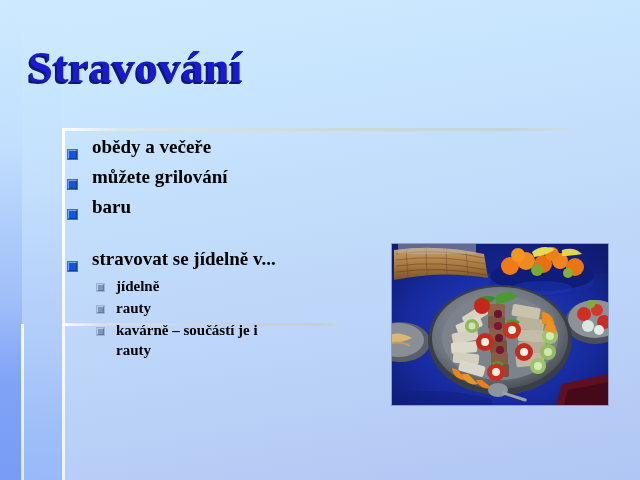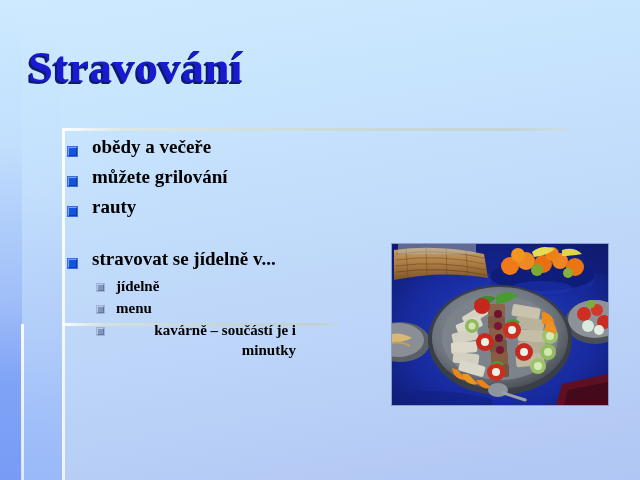--- a/index.html
+++ b/index.html
@@ -79,21 +79,21 @@
 
   
   #body-text {
     position: absolute;
     left: 62px;
     top: 134px;
     width: 320px;
   }
   .l1-item {
     display: flex;
-    align-items: center;
+    align-items: flex-end;
     margin-bottom: 4px;
   }
   .l1-marker {
     flex: 0 0 auto;
     width: 9px;
     height: 9px;
     margin: 8px 14px 0 5px;
     background: #1356de;
     border: 1px solid #3c6fd6;
     box-shadow: inset -1px -1px 0 rgba(0,0,0,0.28), inset 1px 1px 0 rgba(255,255,255,0.45);
@@ -107,21 +107,20 @@
   .spacer-row {
     height: 22px;
   }
   .sub-list {
     margin: 3px 0 0 34px;
   }
   .l2-item {
     display: flex;
     align-items: flex-start;
     margin-bottom: 2px;
-    text-align: right;
   }
   .l2-marker {
     flex: 0 0 auto;
     width: 7px;
     height: 7px;
     margin: 7px 11px 0 0;
     background: #7f95c4;
     border: 1px solid #9fb2d8;
     box-shadow: inset -1px -1px 0 rgba(0,0,0,0.2), inset 1px 1px 0 rgba(255,255,255,0.5);
   }
@@ -170,42 +169,42 @@
     </div>
 
 
     <div class="l1-item">
       <span class="l1-marker"></span>
       <span class="l1-label">můžete grilování</span>
     </div>
 
     <div class="l1-item">
       <span class="l1-marker"></span>
-      <span class="l1-label">rauty</span>
+      <span class="l1-label">baru</span>
     </div>
 
     <div class="spacer-row"></div>
 
     <div class="l1-item">
       <span class="l1-marker"></span>
       <span class="l1-label">stravovat se jídelně v...</span>
     </div>
 
     <div class="sub-list">
       <div class="l2-item">
         <span class="l2-marker"></span>
         <span class="l2-label">jídelně</span>
       </div>
       <div class="l2-item">
         <span class="l2-marker"></span>
-        <span class="l2-label">menu</span>
+        <span class="l2-label">rauty</span>
       </div>
       <div class="l2-item">
         <span class="l2-marker"></span>
-        <span class="l2-label">kavárně – součástí je i minutky</span>
+        <span class="l2-label">kavárně – součástí je i rauty</span>
       </div>
     </div>
 
   </div>
 
   <div id="photo">
     <svg width="216" height="161" viewBox="0 0 216 161" xmlns="http://www.w3.org/2000/svg">
       <defs>
         <radialGradient id="tableGrad" cx="50%" cy="55%" r="75%">
           <stop offset="0%" stop-color="#2340c8"></stop>

